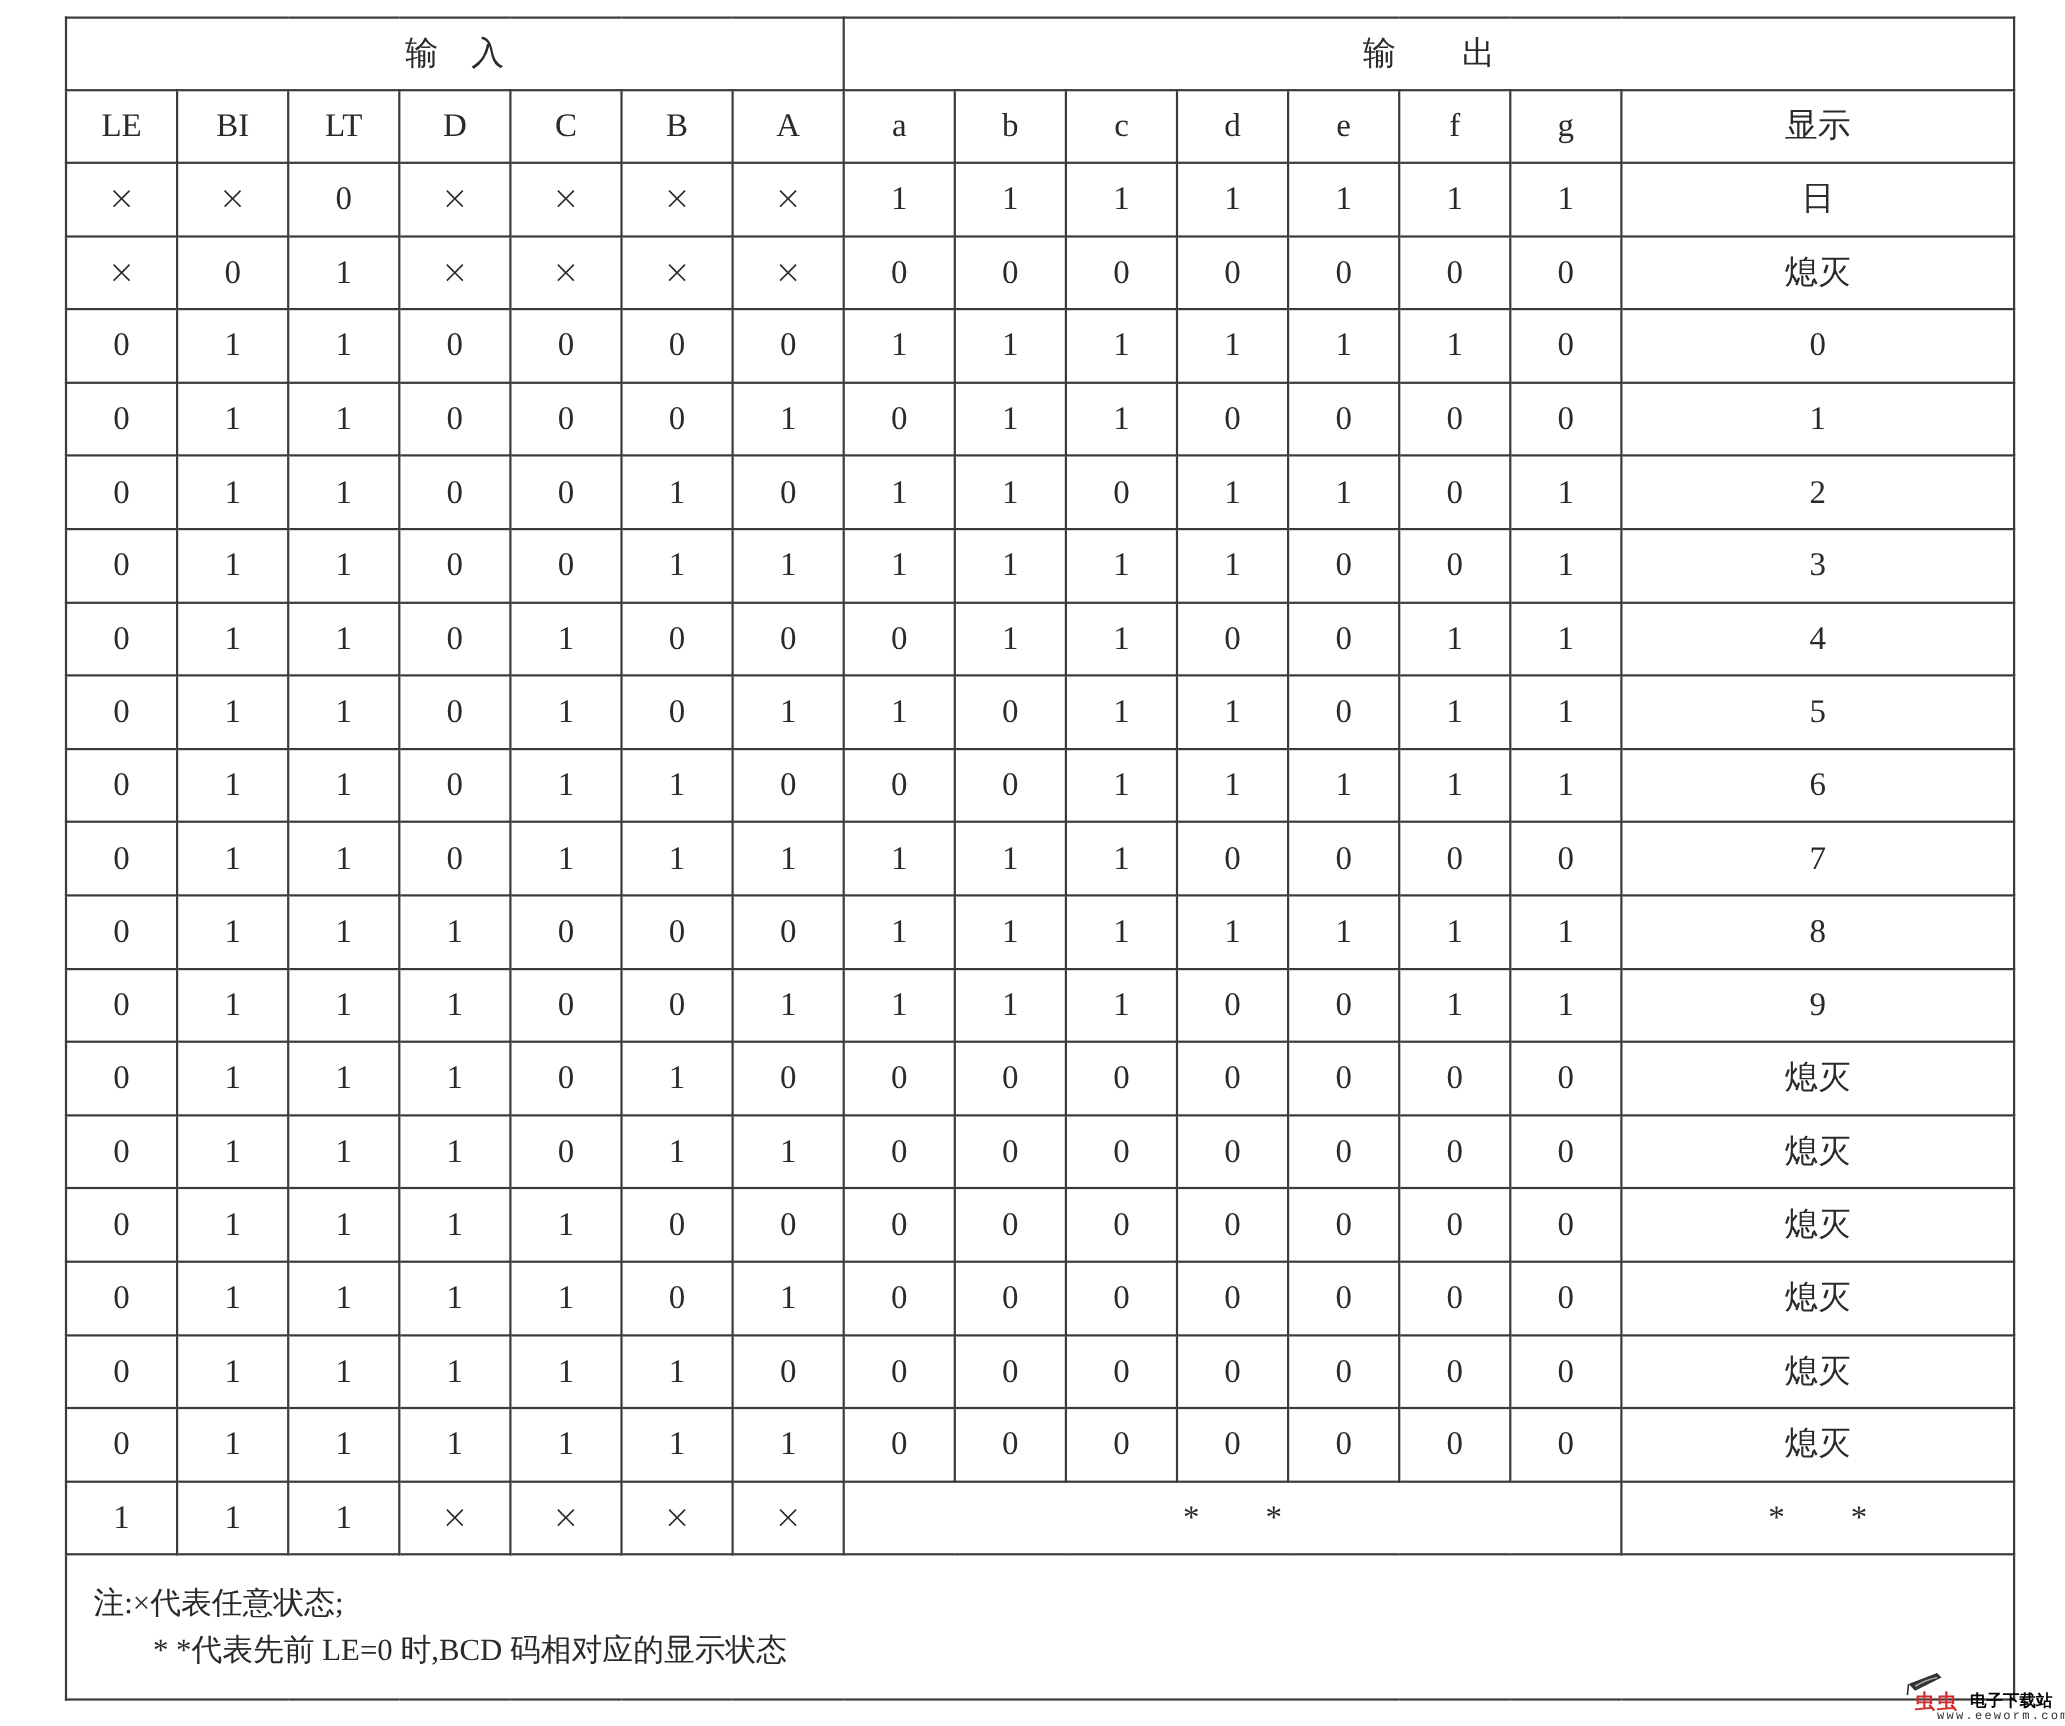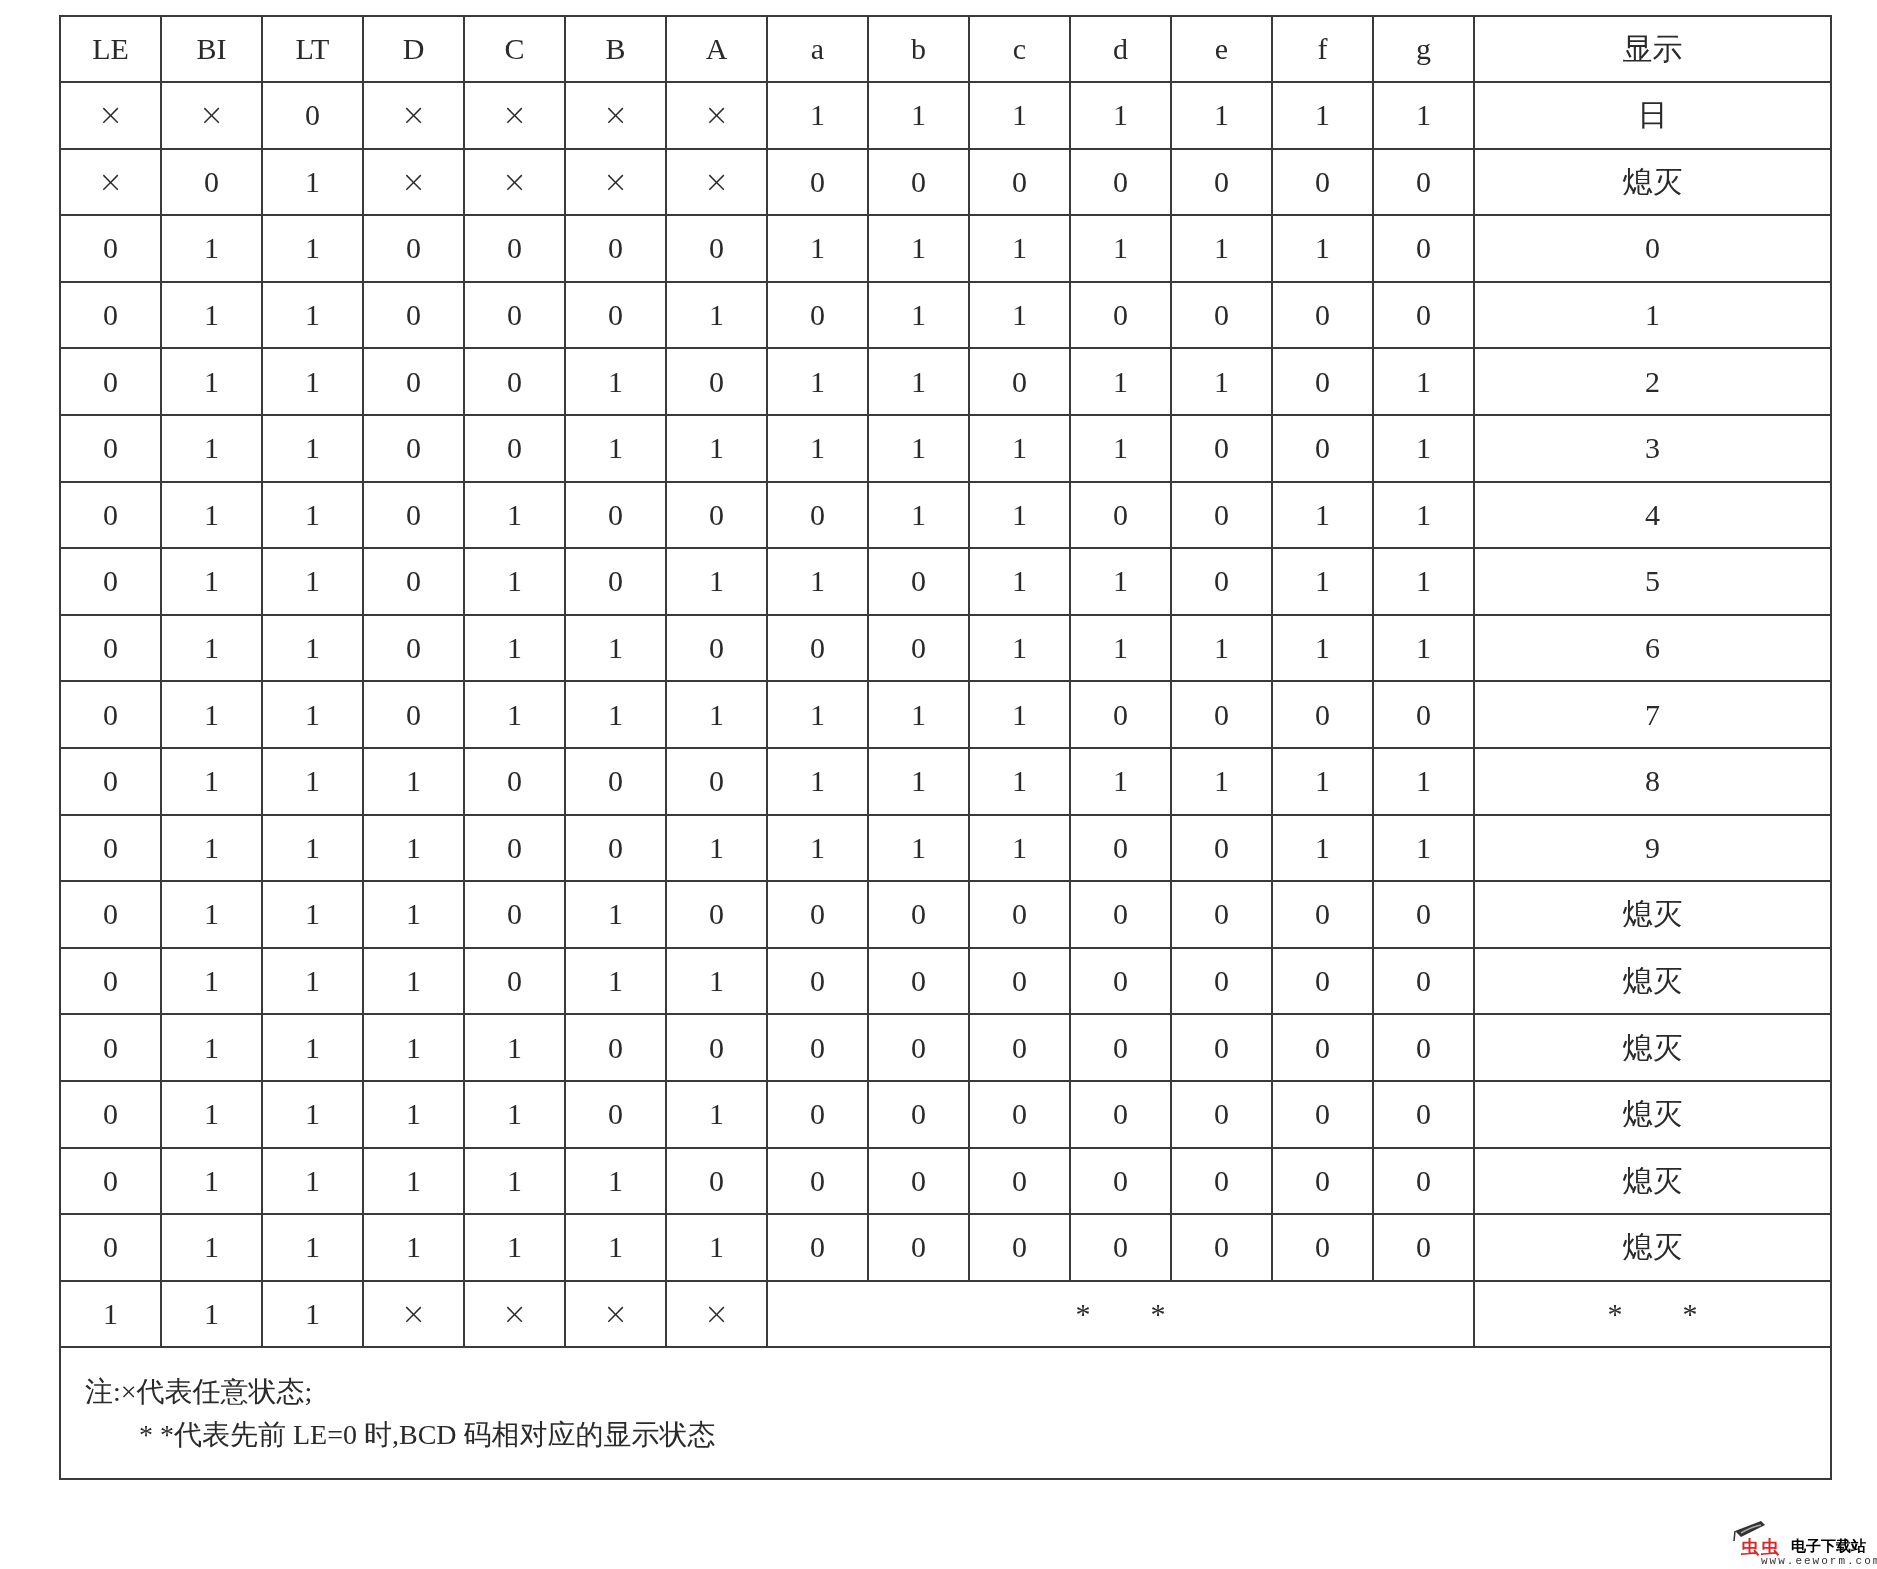--- a/index.html
+++ b/index.html
@@ -39,20 +39,24 @@
     <col style="width:101px">
       <col style="width:101px">
       <col style="width:101px">
       <col style="width:101px">
     <col style="width:101px">
       <col style="width:101px">
       <col style="width:101px">
     <col style="width:357px">
   </colgroup>
   <tbody id="tbody">
+    <tr class="h1">
+      <td colspan="7">输　入</td>
+      <td colspan="8">输　　出</td>
+    </tr>
     <tr class="h2">
       <td>LE</td>
       <td>BI</td>
       <td>LT</td>
       <td>D</td>
       <td>C</td>
       <td>B</td>
       <td>A</td>
       <td>a</td>
       <td>b</td>

